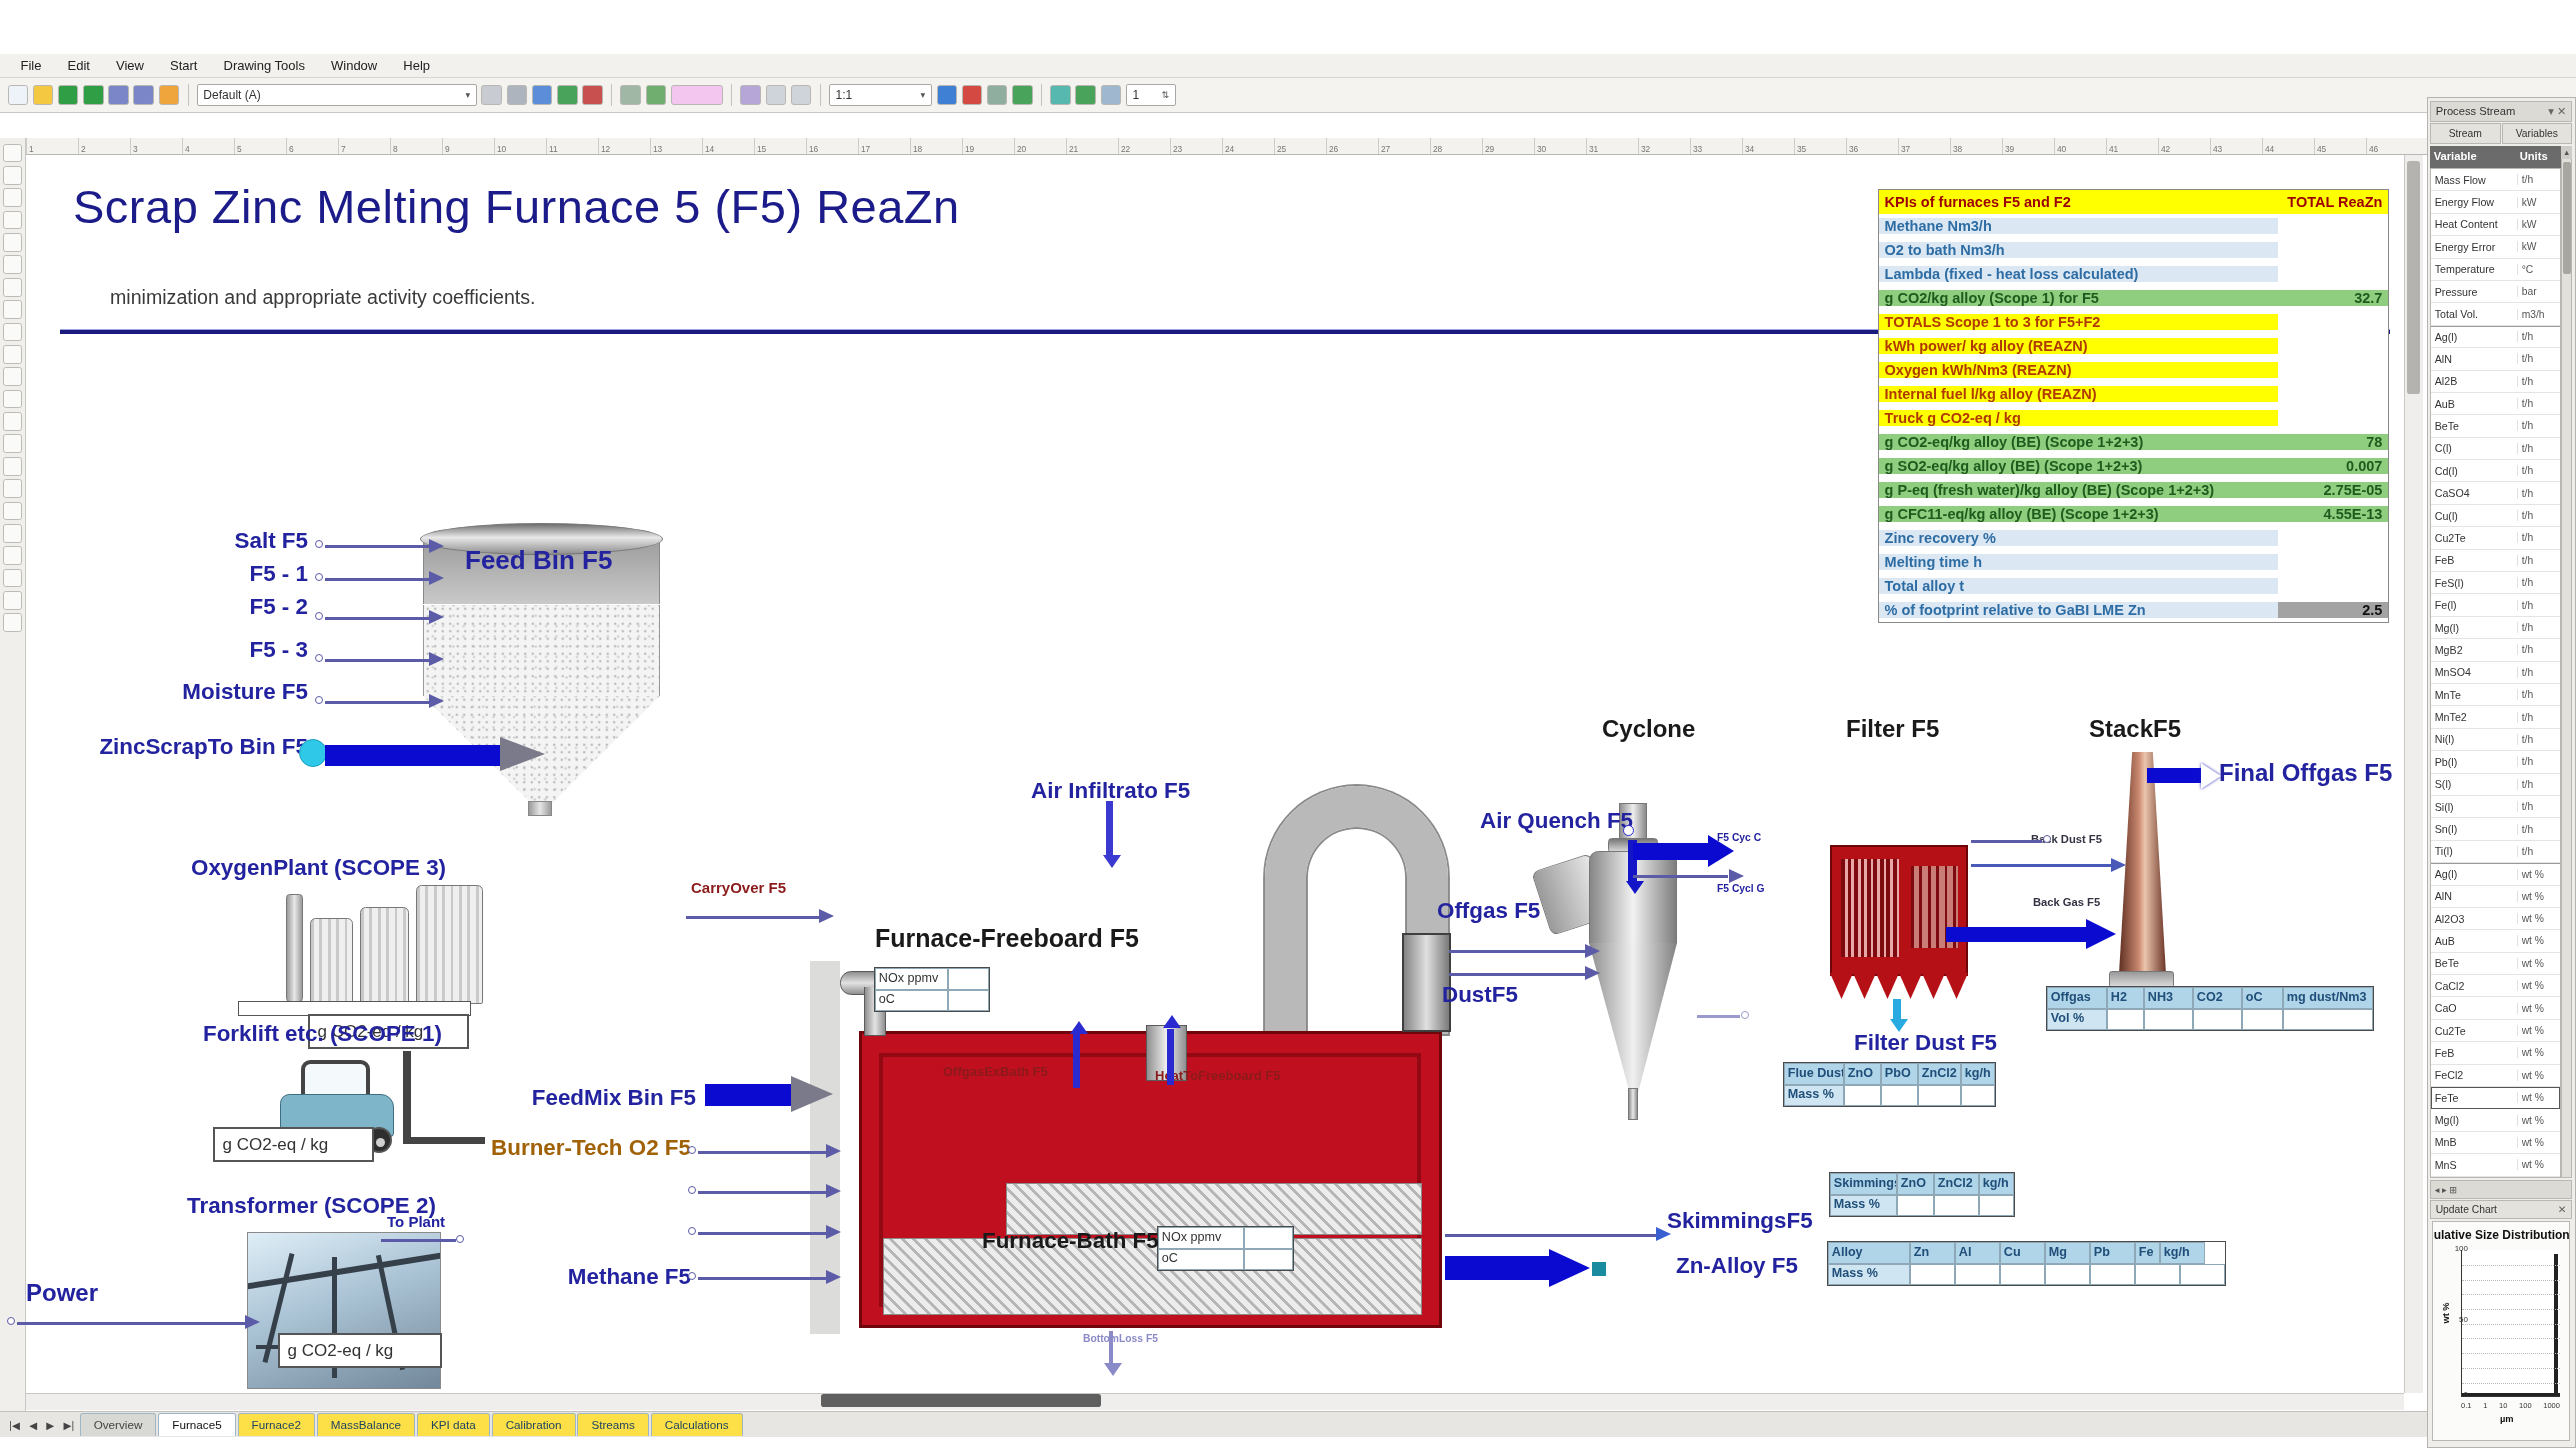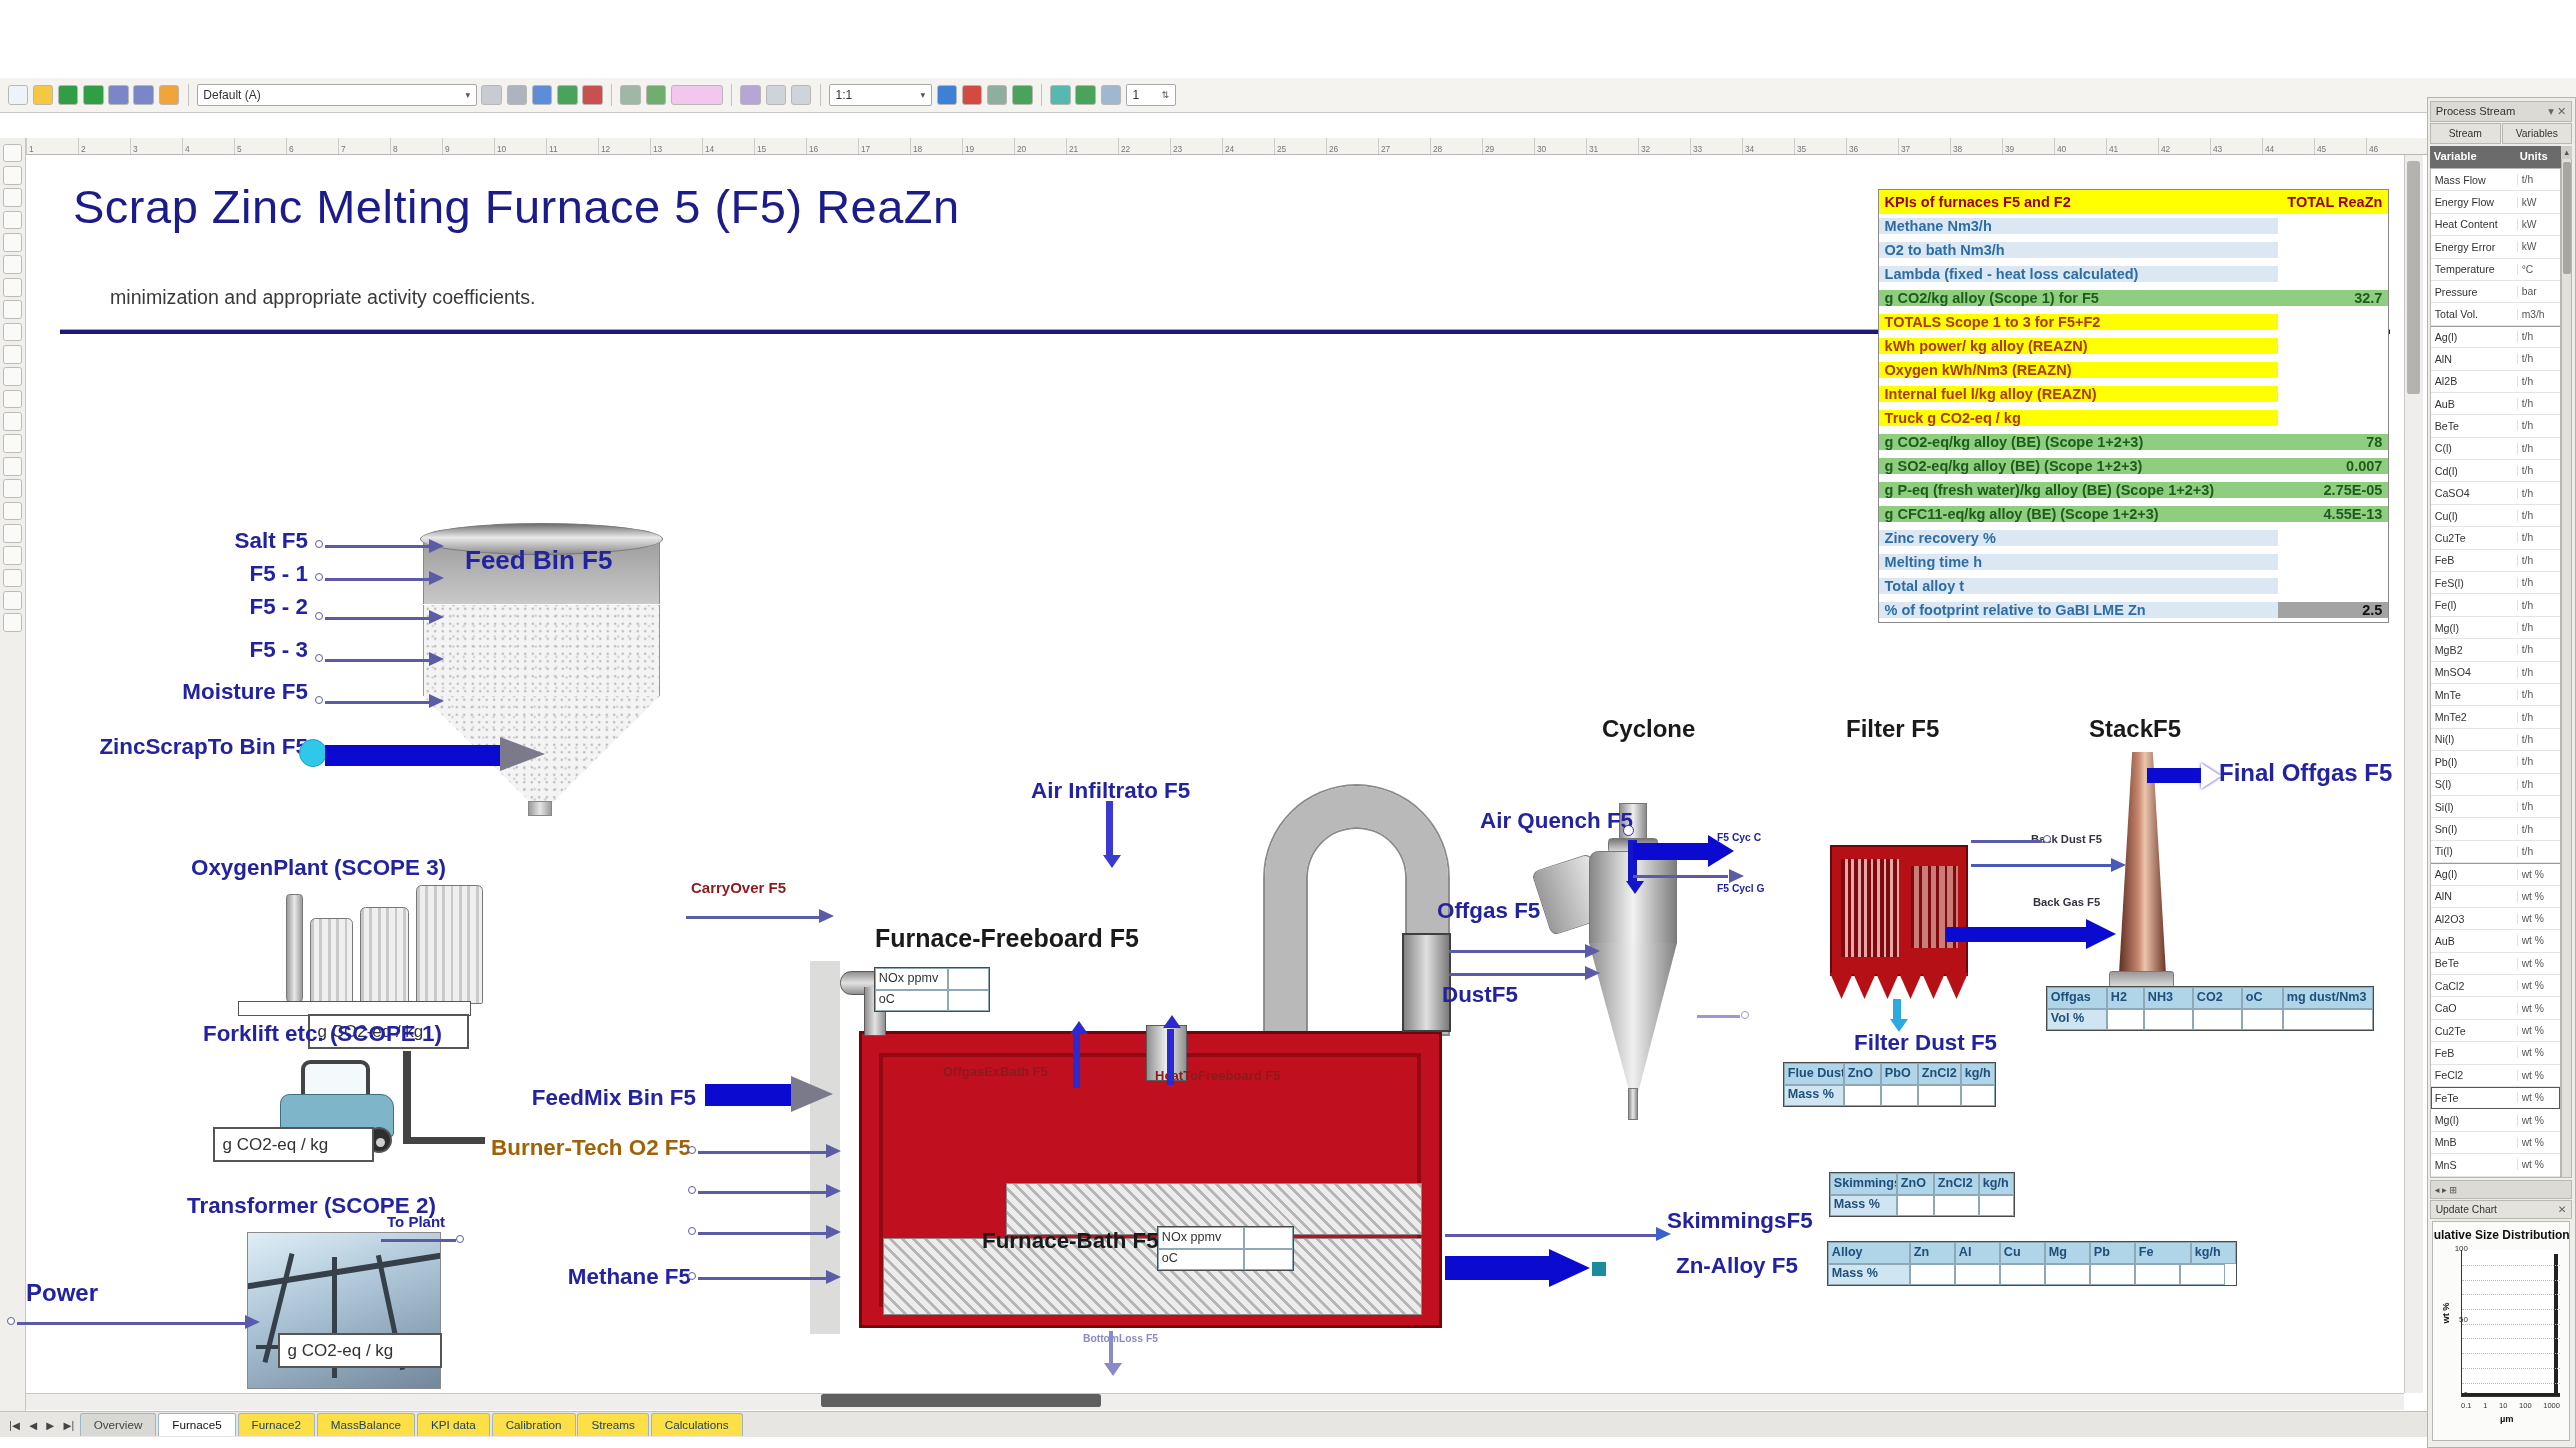--- a/index.html
+++ b/index.html
@@ -147,20 +147,29 @@
   .rc-ylab{position:absolute;font-size:8px;color:#333;right:101px;}
   #rc-ylabel{position:absolute;left:1.9px;top:86px;font-size:9.3px;font-weight:bold;color:#111;transform:rotate(-90deg);}
   #rc-xticks{position:absolute;left:28px;top:179px;width:99px;display:flex;justify-content:space-between;font-size:7.5px;color:#333;}
   #rc-xlabel{position:absolute;left:67px;top:192px;font-size:9.3px;font-weight:bold;color:#111;}
 </style>
 </head>
 <body>
 
 <div id="app">
 
+  <div id="menubar" class="abs">
+      <div class="menu-item">File</div>
+      <div class="menu-item">Edit</div>
+      <div class="menu-item">View</div>
+      <div class="menu-item">Start</div>
+      <div class="menu-item">Drawing Tools</div>
+      <div class="menu-item">Window</div>
+      <div class="menu-item">Help</div>
+    </div>
 
   <div id="toolbar" class="abs">
       <div class="tbico" style="background: rgb(238, 243, 250);"></div>
       <div class="tbico" style="background: rgb(245, 200, 66);"></div>
       <div class="tbico" style="background: rgb(47, 158, 68);"></div>
       <div class="tbico" style="background: rgb(47, 158, 68);"></div>
       <div class="tbico" style="background: rgb(122, 134, 200);"></div>
       <div class="tbico" style="background: rgb(122, 134, 200);"></div>
       <div class="tbico" style="background: rgb(240, 164, 60);"></div>
       <div class="tbsep"></div>
@@ -499,21 +508,21 @@
       </div>
     </div>
   <div class="mtab" id="mt-alloy" style="left:1827px;top:1241px;">
       <div class="mtr">
         <div class="mtd hd" style="width: 82px;">Alloy</div>
         <div class="mtd hd" style="width: 45px;">Zn</div>
         <div class="mtd hd" style="width: 45px;">Al</div>
         <div class="mtd hd" style="width: 45px;">Cu</div>
         <div class="mtd hd" style="width: 45px;">Mg</div>
         <div class="mtd hd" style="width: 45px;">Pb</div>
-        <div class="mtd hd" style="width: 56px;">Fe</div>
+        <div class="mtd hd" style="width: 25px;">Fe</div>
         <div class="mtd hd" style="width: 45px;">kg/h</div>
       </div>
       <div class="mtr">
         <div class="mtd lead" style="width: 82px;">Mass %</div>
         <div class="mtd" style="width: 45px;"></div>
         <div class="mtd" style="width: 45px;"></div>
         <div class="mtd" style="width: 45px;"></div>
         <div class="mtd" style="width: 45px;"></div>
         <div class="mtd" style="width: 45px;"></div>
         <div class="mtd" style="width: 45px;"></div>

